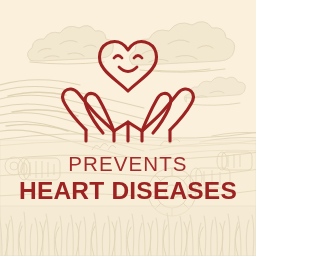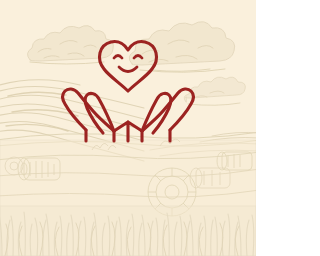--- a/index.html
+++ b/index.html
@@ -286,14 +286,18 @@
                  C 172 98, 171 103, 169 108
                  C 165 117, 159 126, 153 133"></path>
         <path d="M142 131 L142 141"></path>
         <path d="M170 130 L170 141"></path>
       </g>
 
       <path d="M128 141 L128 122 M128 122 L114 131 M128 122 L142 131"></path>
     </g>
   </svg>
 
+  <div class="text-block">
+    <div class="line-1">PREVENTS</div>
+    <div class="line-2">HEART DISEASES</div>
+  </div>
 
 </div>
 
 </body></html>

